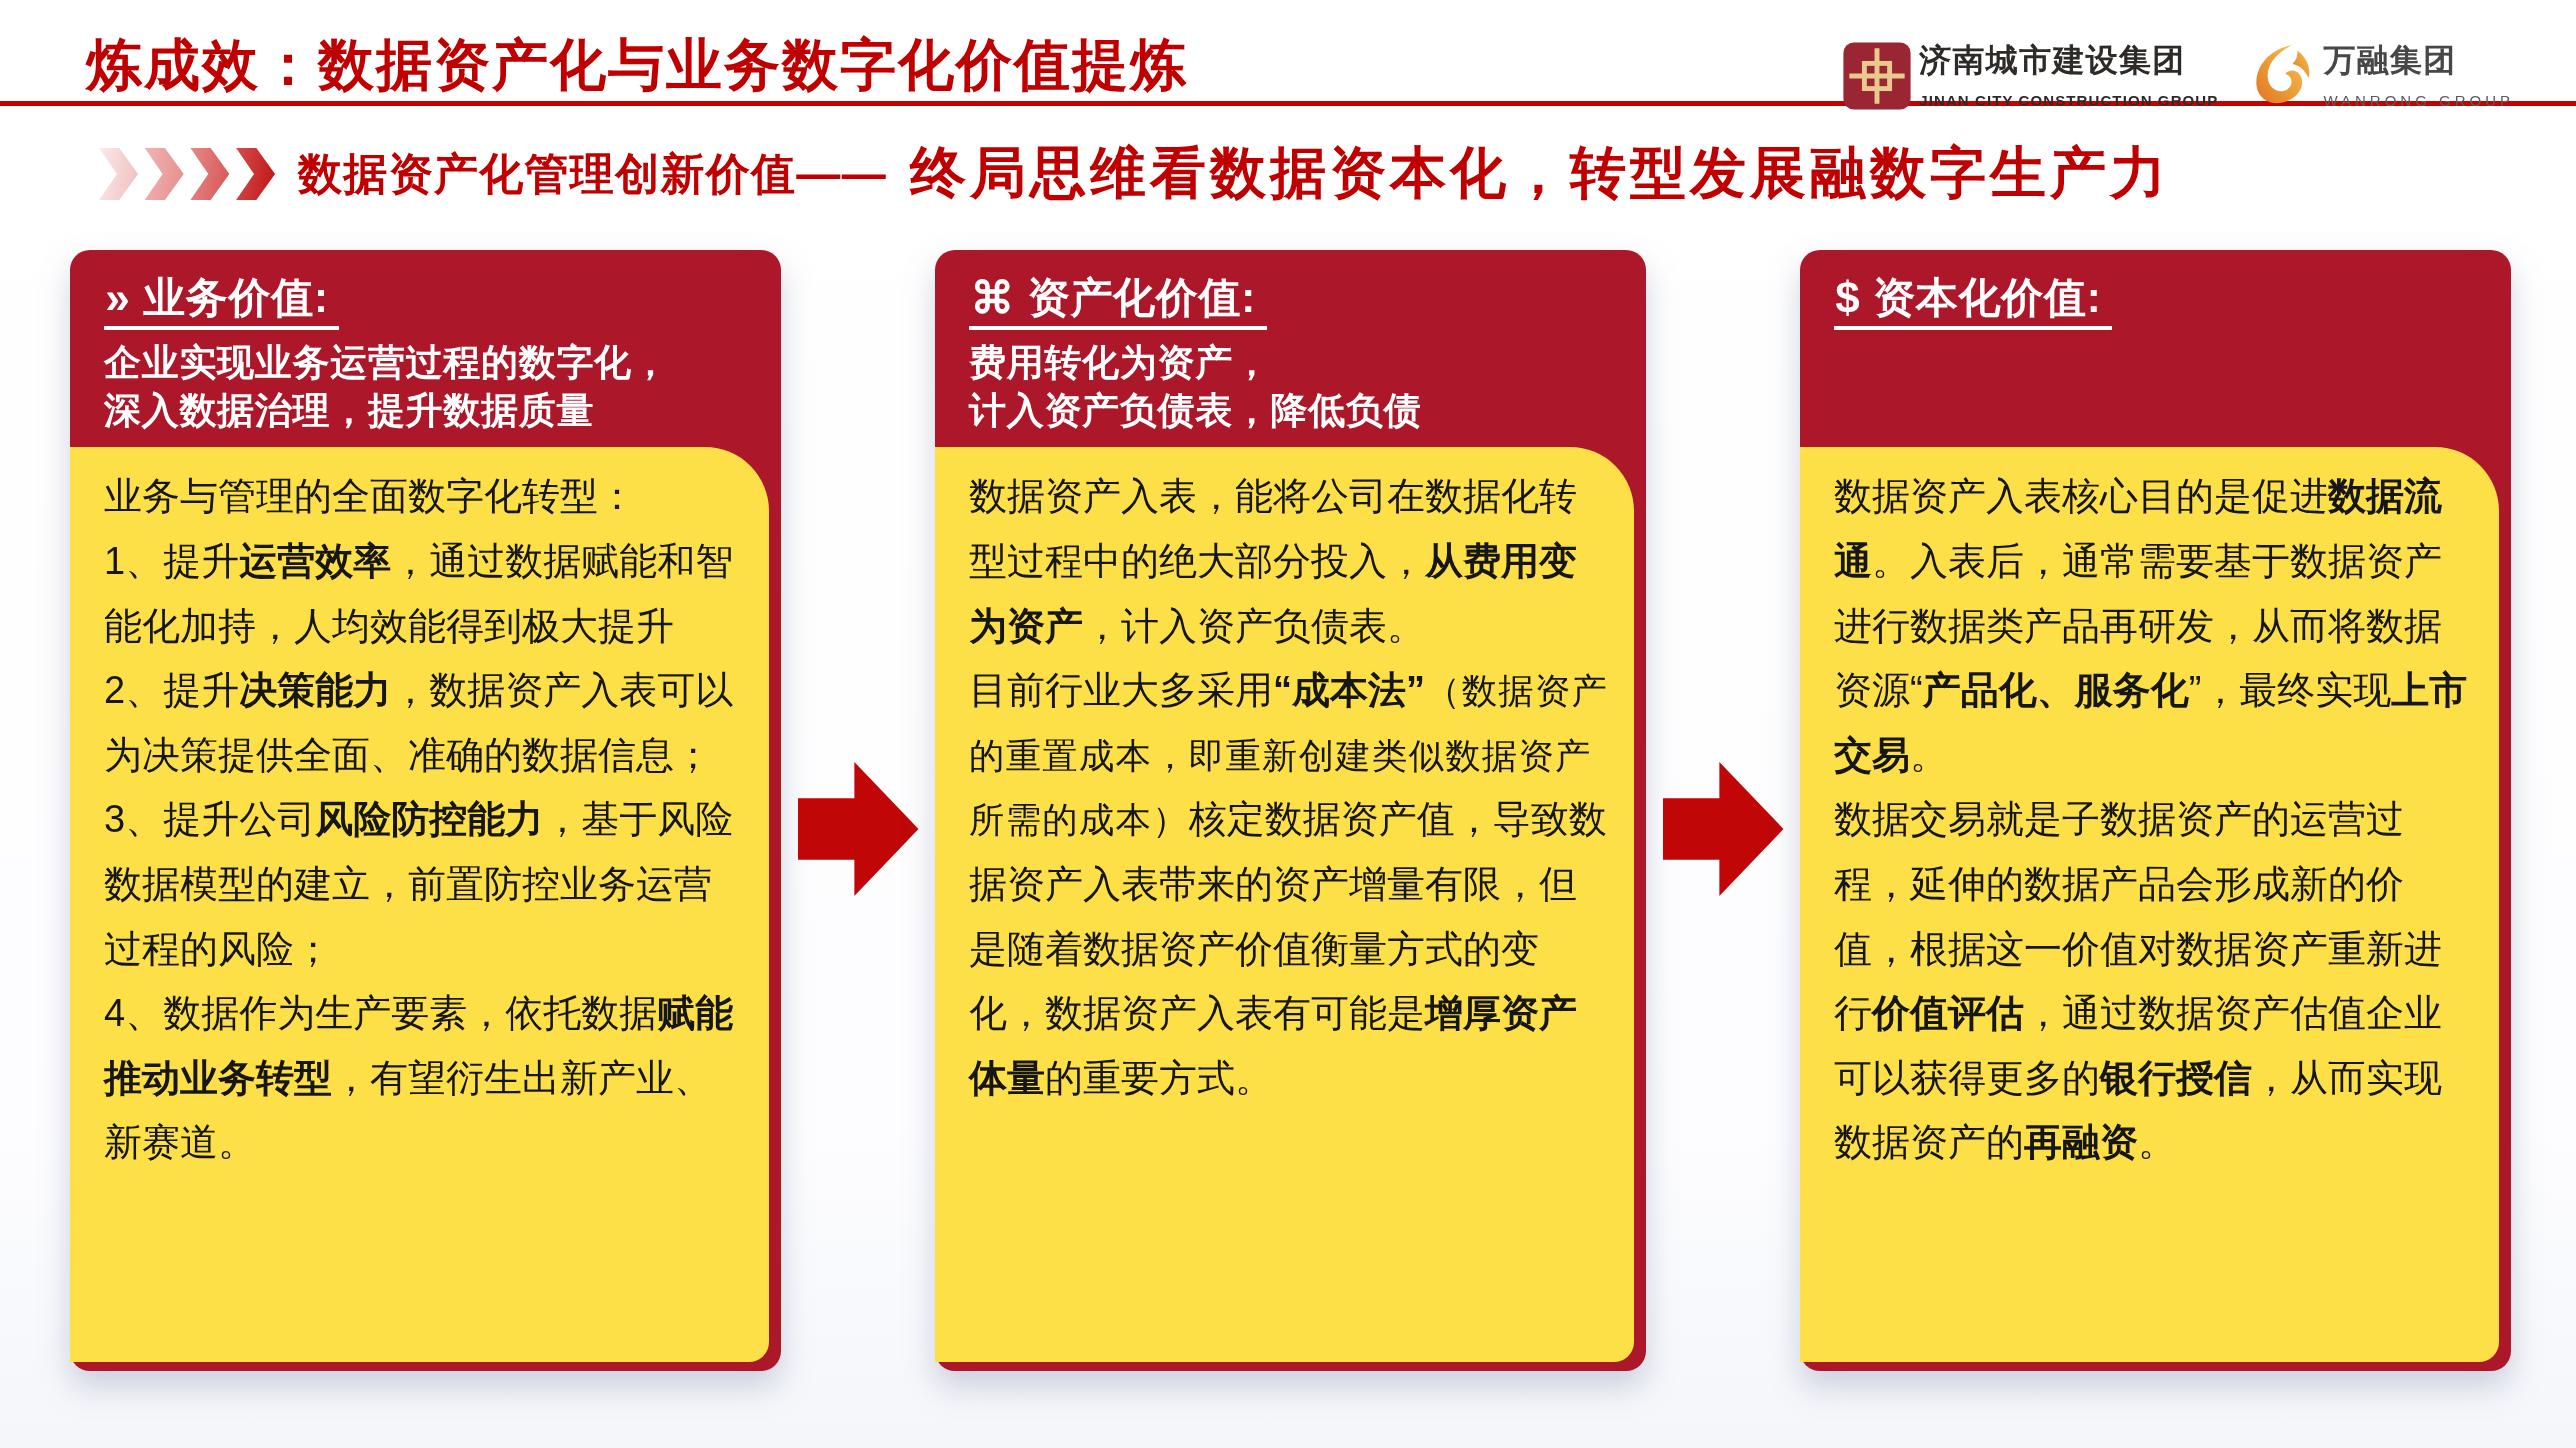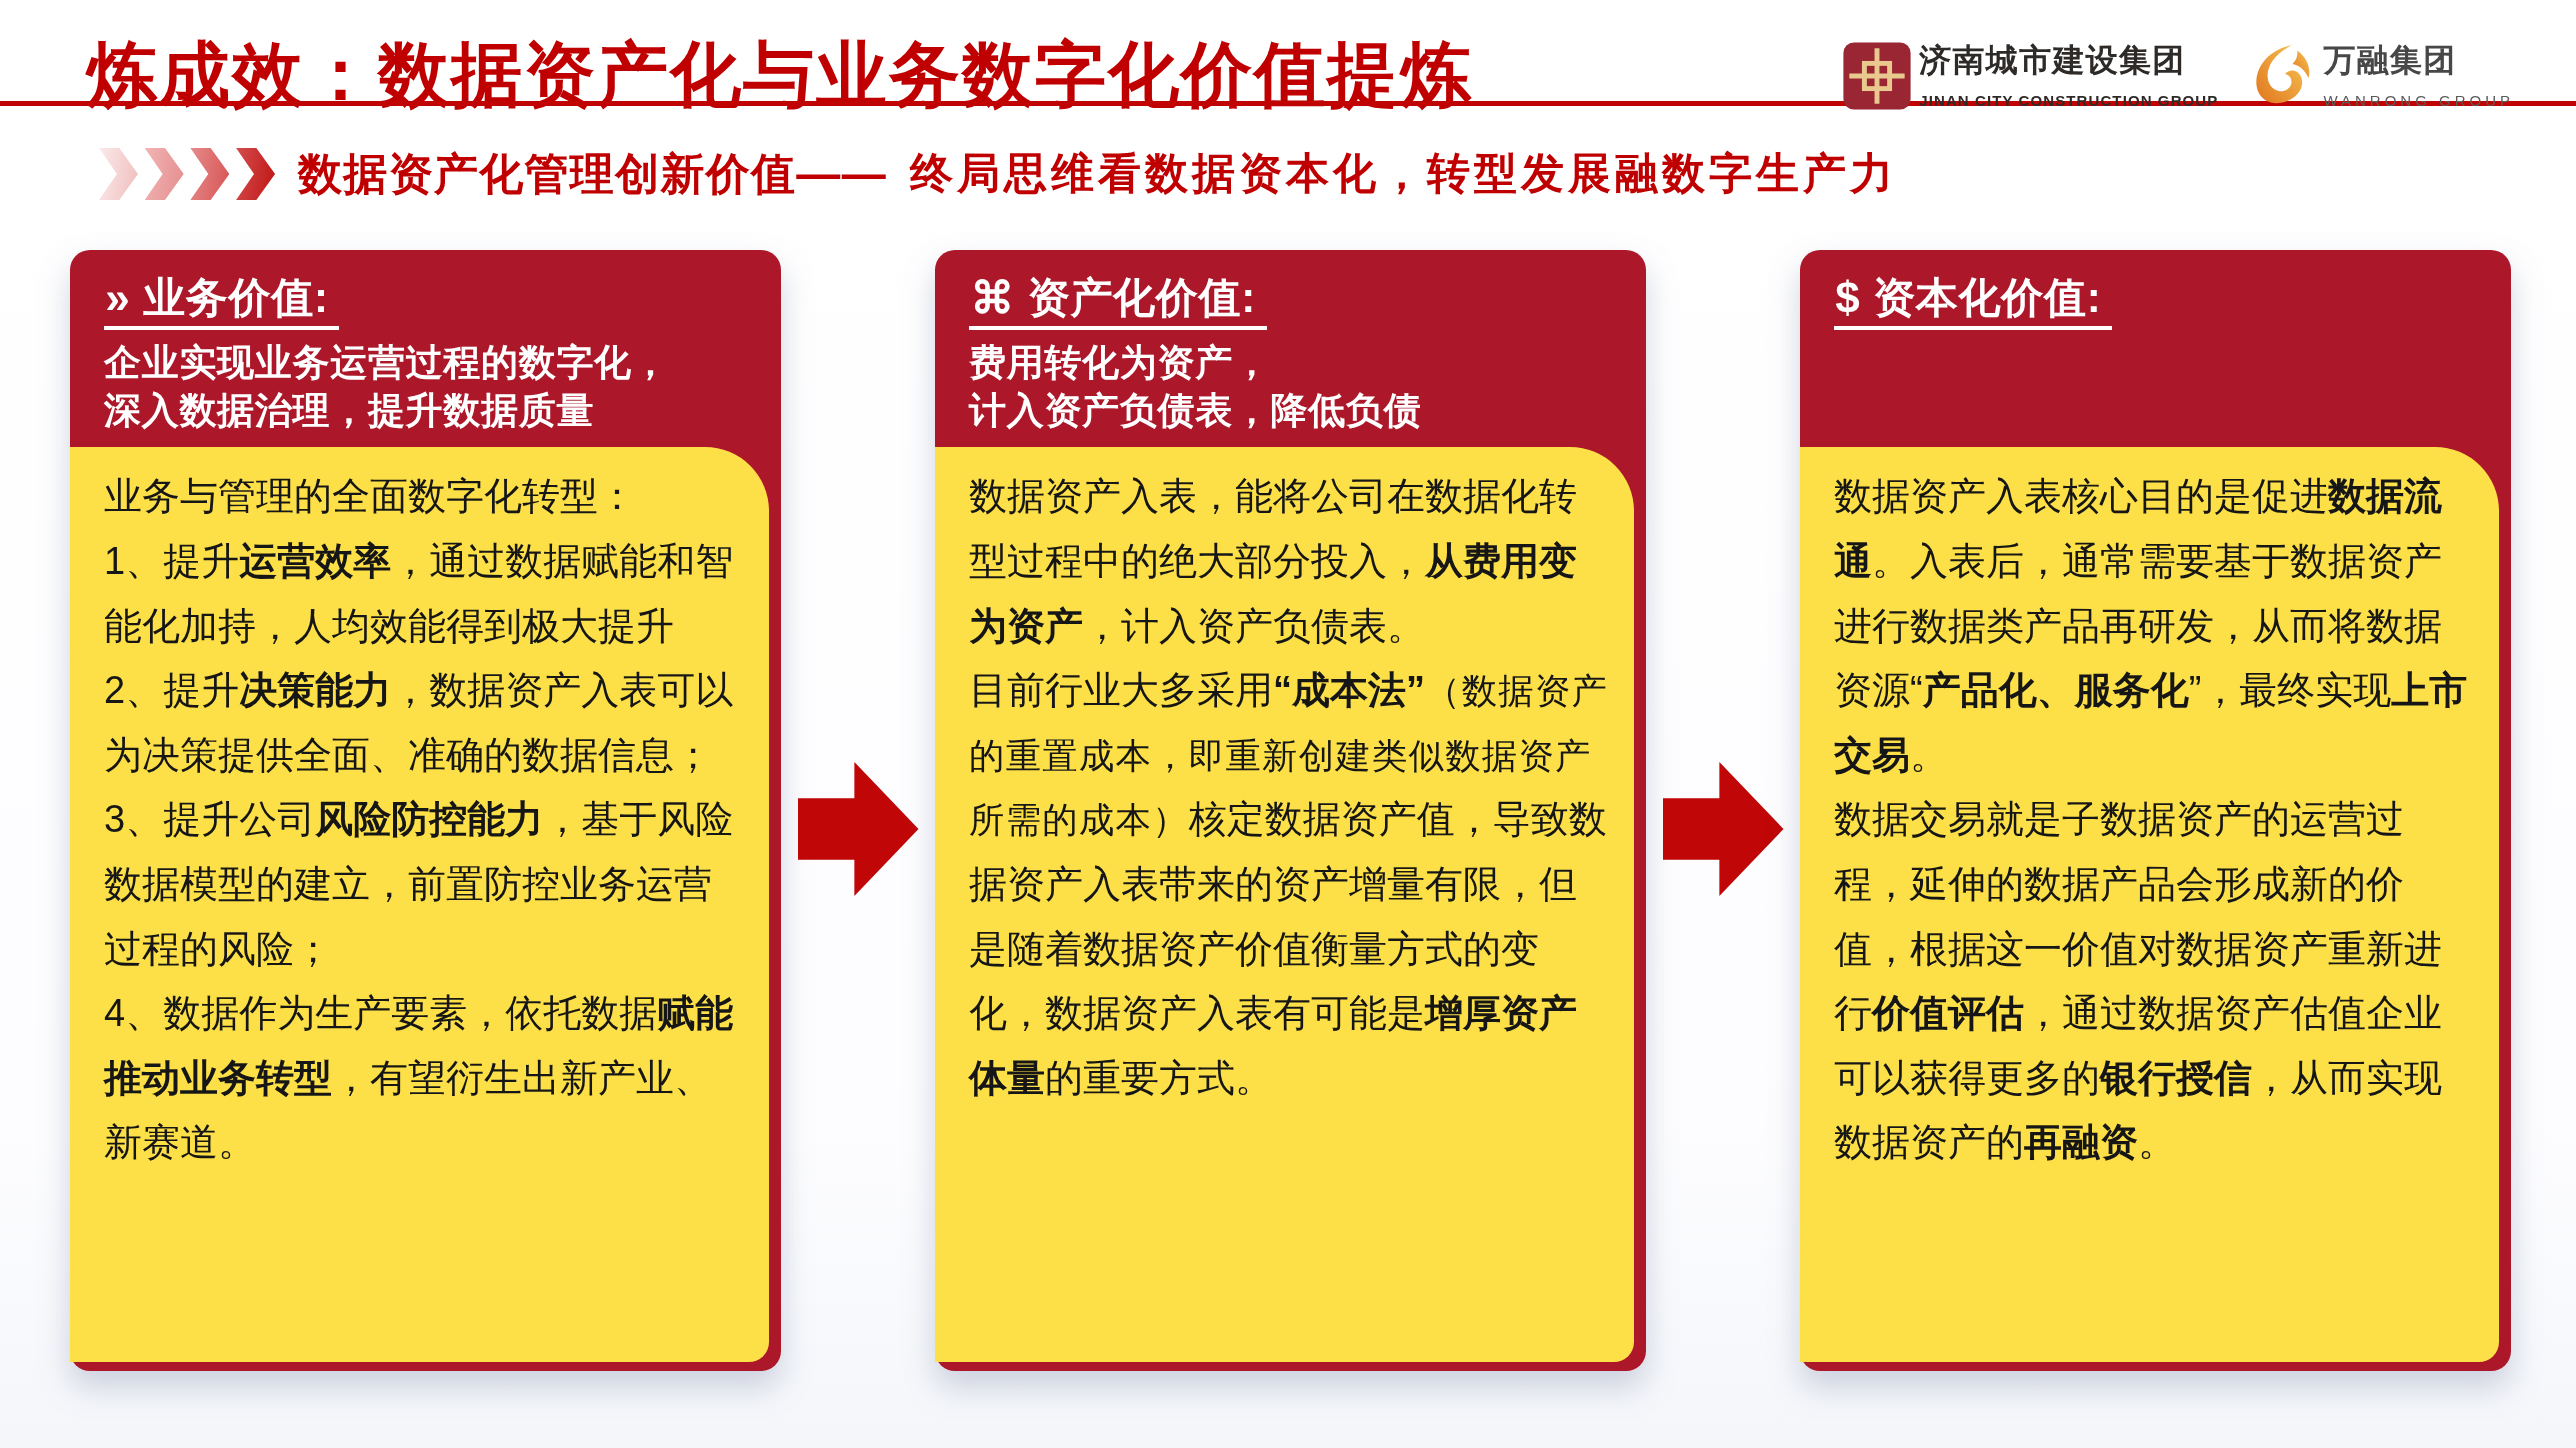--- a/index.html
+++ b/index.html
@@ -4,21 +4,21 @@
 <style>
   html,body{margin:0;padding:0;}
   body{
     width:2576px;height:1448px;position:relative;overflow:hidden;
     background:linear-gradient(180deg,#ffffff 0%,#fdfdff 78%,#f4f6fa 100%);
     font-family:"Liberation Sans",sans-serif;
   }
   
   .top-title{
     position:absolute;left:86px;top:28px;
-    font-size:71px;font-weight:900;letter-spacing:2px;
+    font-size:56px;font-weight:900;letter-spacing:2px;
     color:var(--title-red);
   }
   .top-rule{
     position:absolute;left:0;top:101px;width:100%;height:4.7px;
     background:var(--rule-red);
   }
   .logos{
     position:absolute;right:62px;top:35px;height:81px;
     display:flex;align-items:center;gap:31px;
   }
@@ -40,21 +40,21 @@
     clip-path:polygon(0 0,52% 0,100% 50%,52% 100%,0 100%,46% 50%);
   }
   .chev1{background:linear-gradient(100deg,#fbeaea,#f0bdbd);}
   .chev2{background:linear-gradient(100deg,#f2b4b4,#e48d8d);}
   .chev3{background:linear-gradient(100deg,#e68b8b,#d75454);}
   .chev4{background:linear-gradient(100deg,#d44e4e,#c01414);}
   .subtitle-bold{
     font-size:44px;font-weight:900;color:var(--title-red);letter-spacing:1.3px;white-space:nowrap;
   }
   .subtitle-script{
-    font-size:43px;font-weight:700;color:var(--title-red);
+    font-size:56px;font-weight:700;color:var(--title-red);
     font-family:Liberation Sans, sans-serif;letter-spacing:4px;white-space:nowrap;
   }
   
   .cards-row{
     position:absolute;left:70px;top:250px;width:2442px;height:1121px;
     display:flex;align-items:stretch;
   }
   .card{
     position:relative;width:711px;height:1121px;flex:0 0 711px;
     background:var(--card-red);border-radius:20px;

